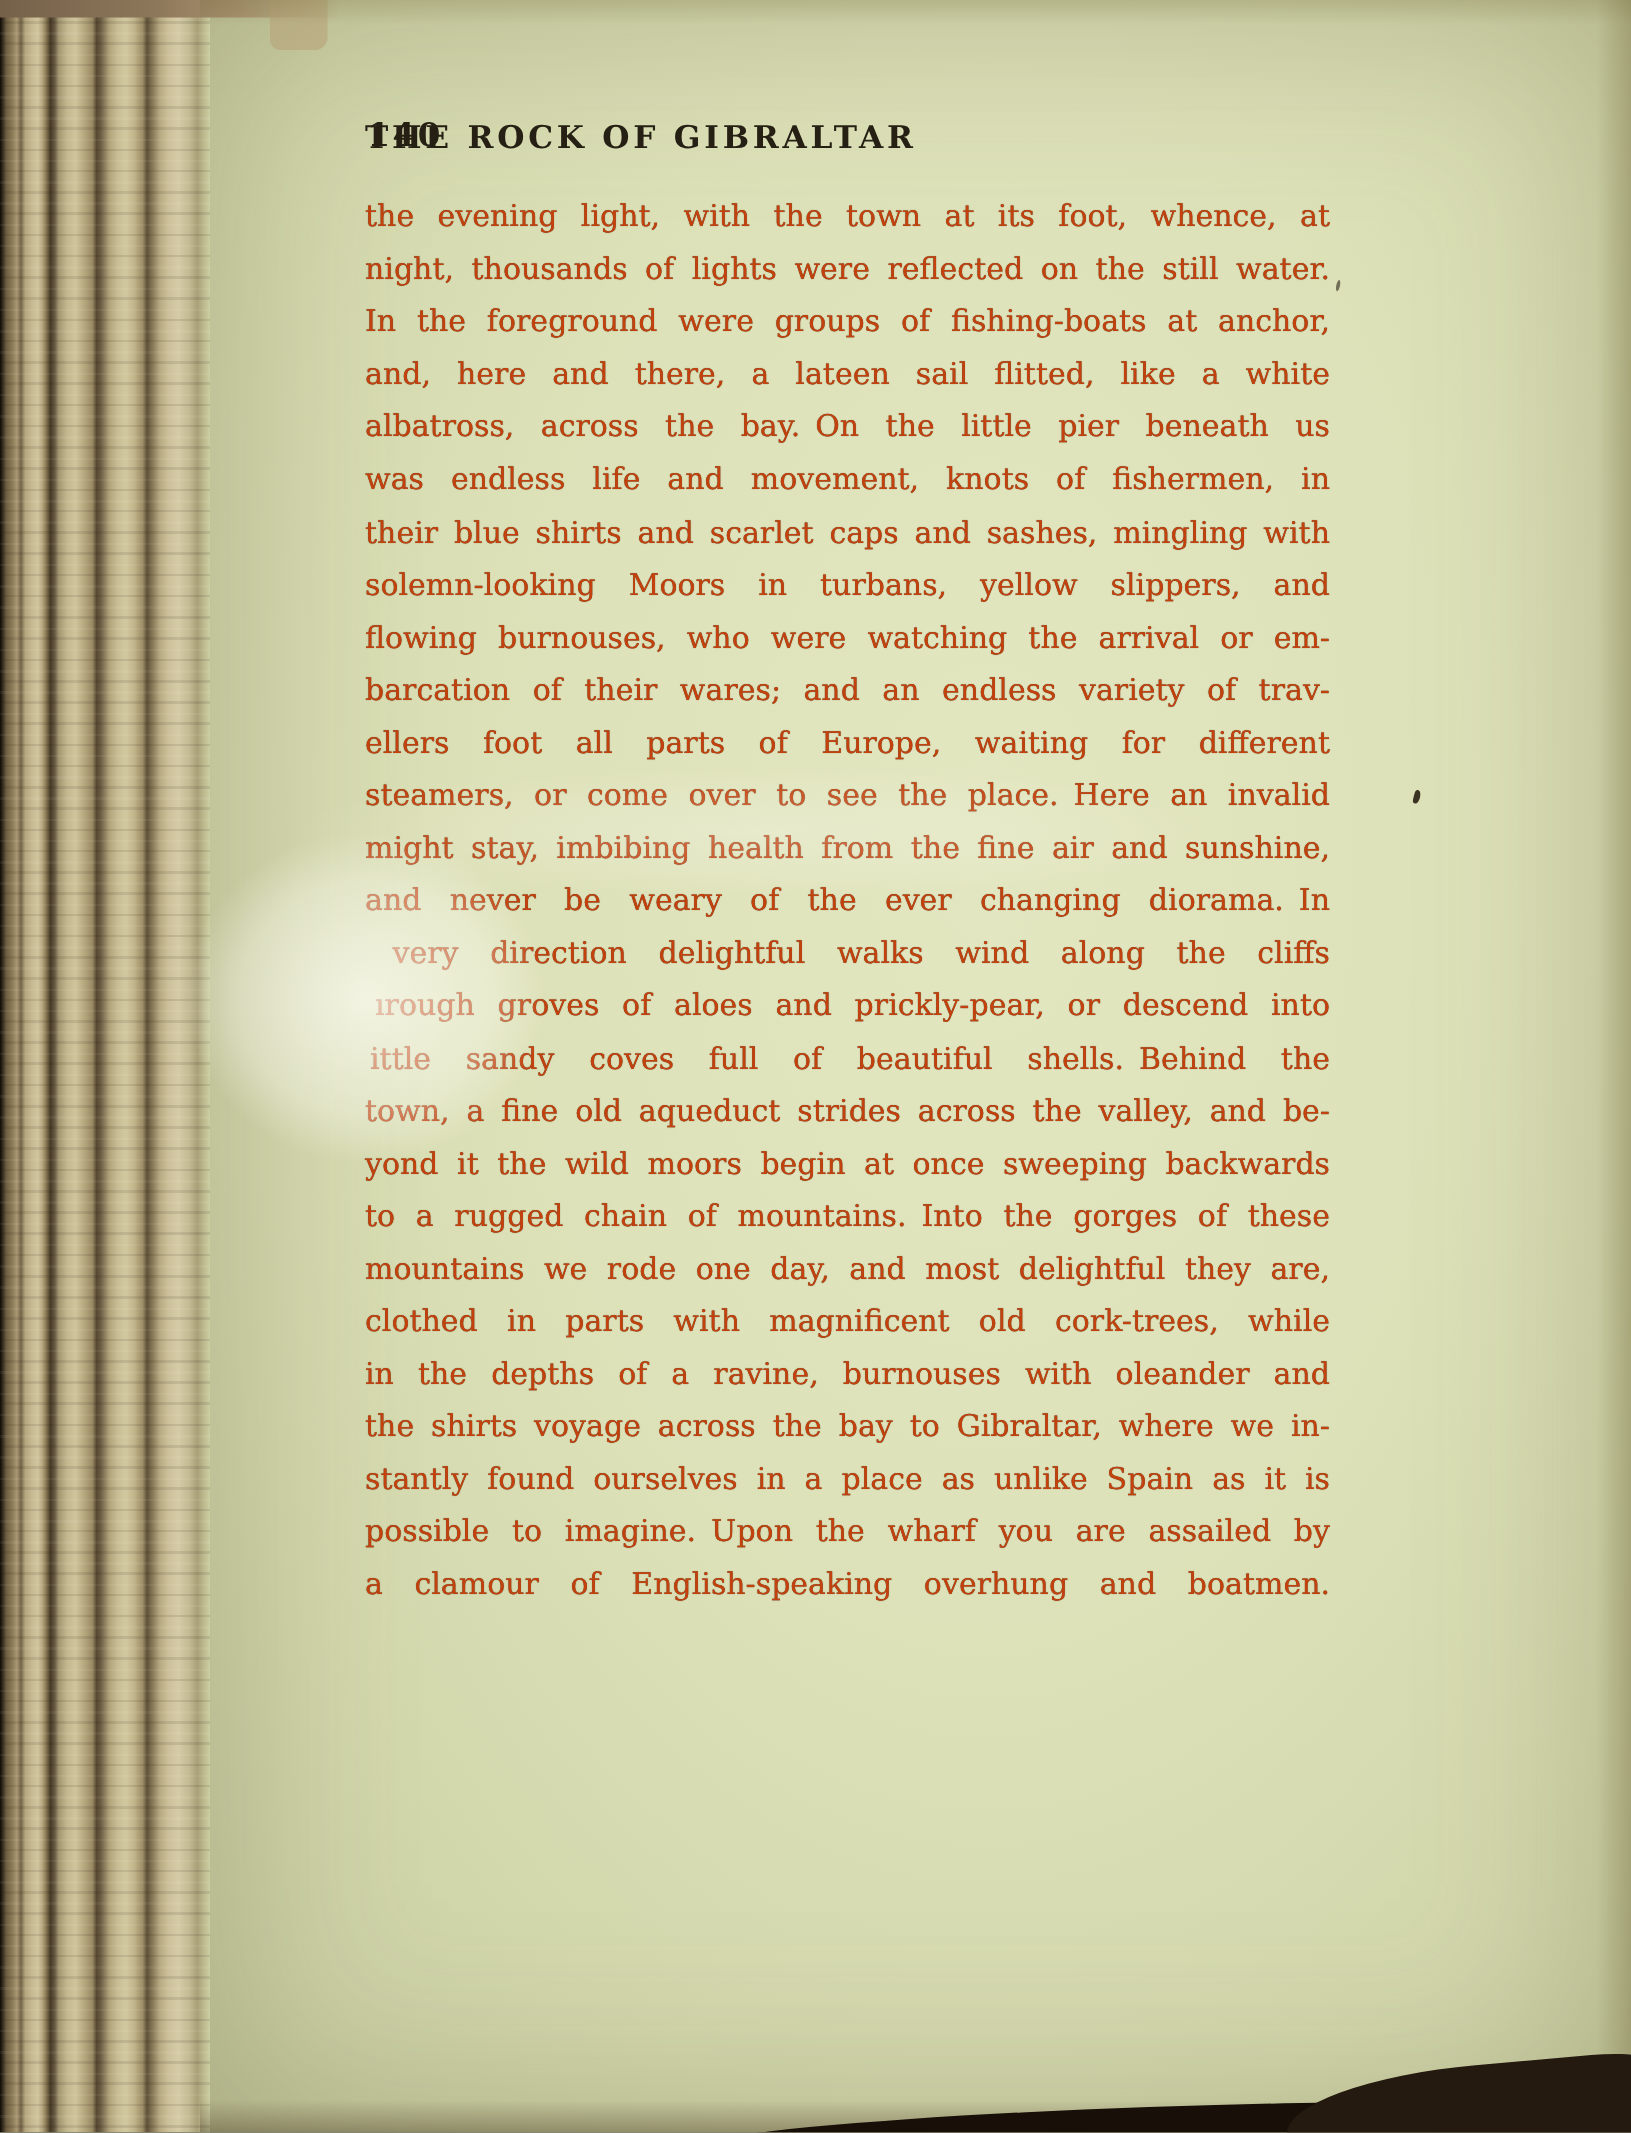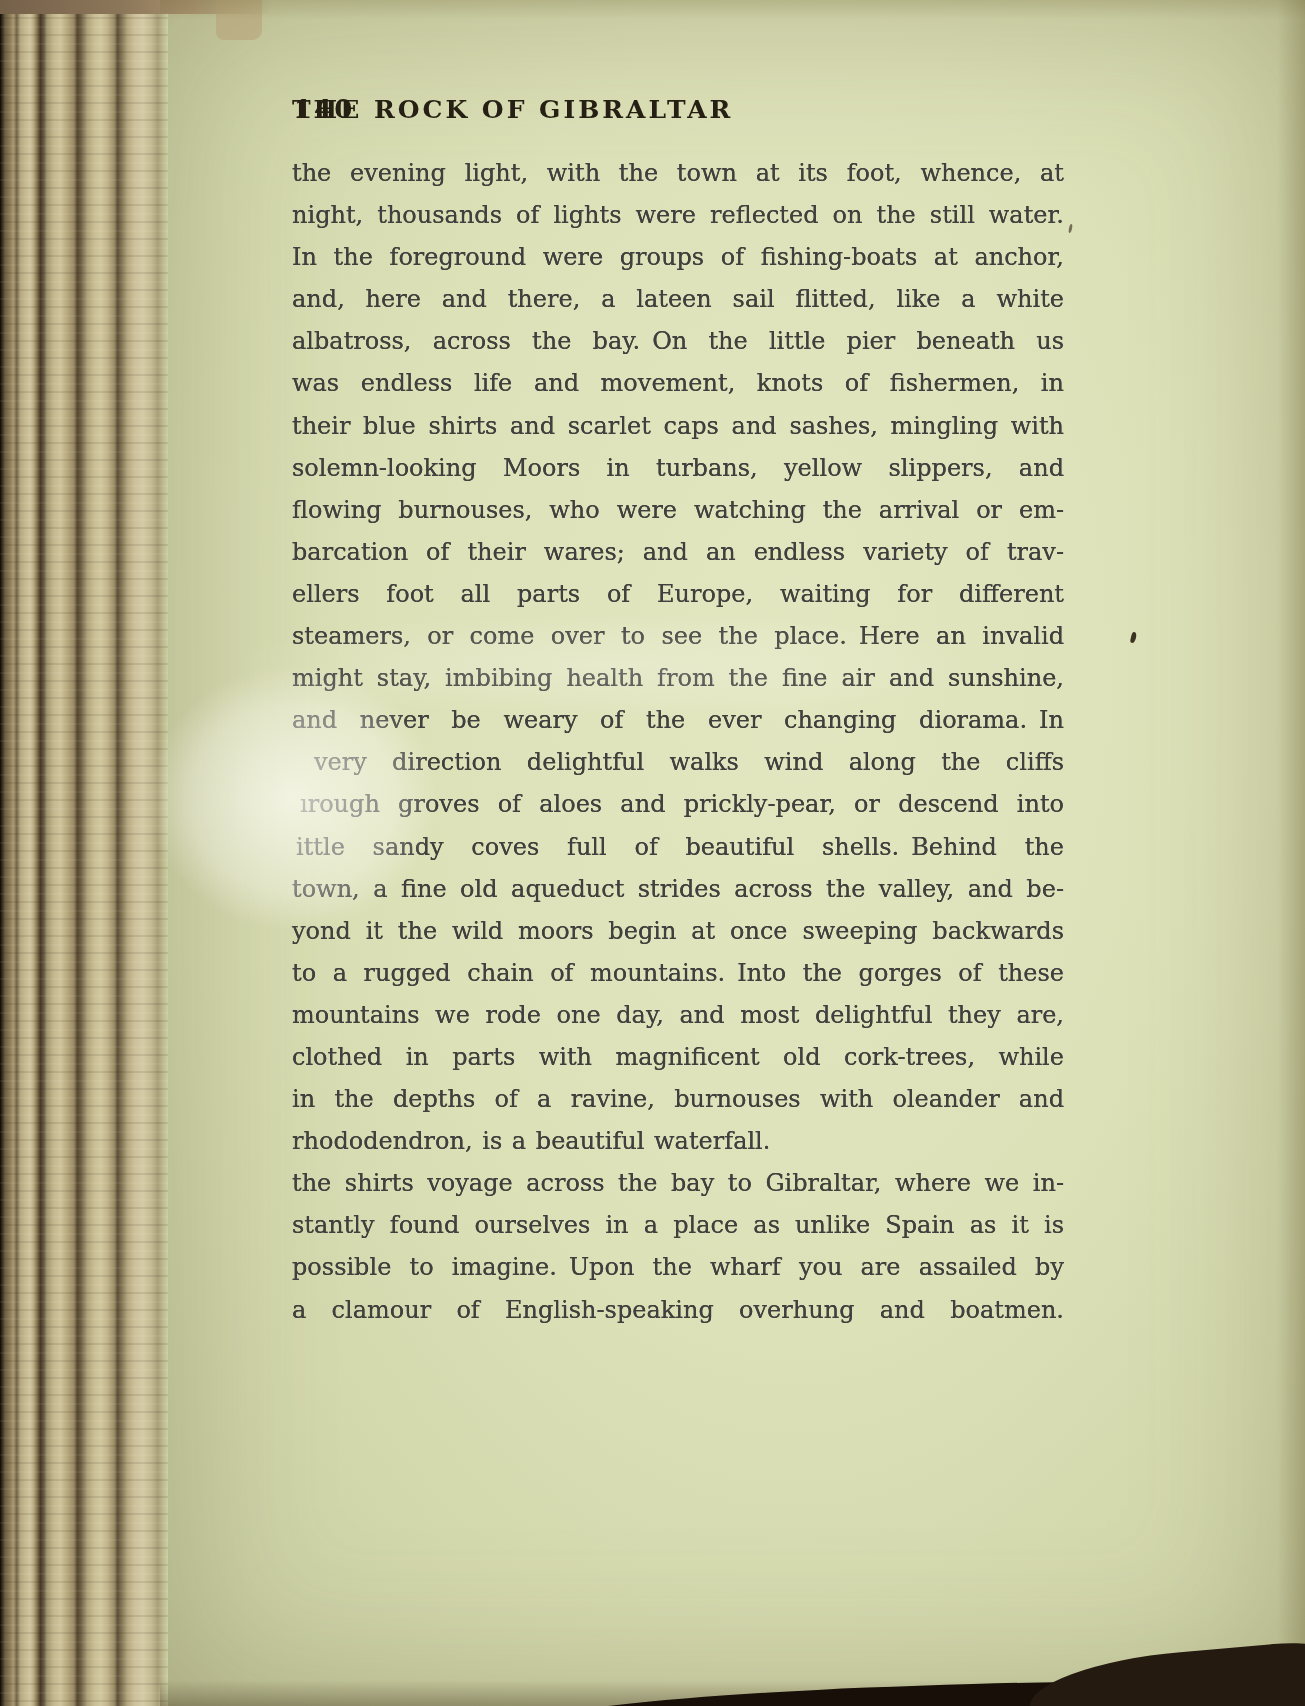--- a/index.html
+++ b/index.html
@@ -65,21 +65,21 @@
     background:linear-gradient(0deg, rgba(60,45,25,0.35), rgba(60,45,25,0)); }
   
   .header { position:absolute; top:94px; left:292px; width:772px; height:36px;
     color:#262014; }
   .pageno { position:absolute; left:2px; top:0; font-size:26px; font-weight:bold;
     letter-spacing:2px; }
   .running-title { font-size:25px; font-weight:bold;
     letter-spacing:3px; padding-top:1px; }
   
   .text-block { position:absolute; top:152px; left:292px; width:772px;
-    color:#404040; text-shadow:0 0 0.6px rgba(43,37,23,0.85); }
+    color:#c2410c; text-shadow:0 0 0.6px rgba(43,37,23,0.85); }
   .line { height:42.1px; line-height:42.1px; font-size:24px;
     word-spacing:2px; white-space:normal; overflow:visible; }
   .line.j { text-align:justify; text-align-last:justify; }
   .speck { position:absolute; background:#3a3322; }
   .speck.s1 { left:1131px; top:632px; width:5px; height:11px;
     border-radius:45% 60% 60% 40%; transform:rotate(14deg); }
   .speck.s2 { left:1069px; top:224px; width:3px; height:9px;
     border-radius:50%; transform:rotate(12deg); opacity:.65; }
 </style>
 </head>
@@ -116,21 +116,20 @@
       <div class="line j">and never be weary of the ever changing diorama. In</div>
       <div class="line j" style="padding-left: 22px;">very direction delightful walks wind along the cliffs</div>
       <div class="line j" style="padding-left: 8px;">ırough groves of aloes and prickly-pear, or descend into</div>
       <div class="line j" style="padding-left: 4px;">ittle sandy coves full of beautiful shells. Behind the</div>
       <div class="line j">town, a fine old aqueduct strides across the valley, and be-</div>
       <div class="line j">yond it the wild moors begin at once sweeping backwards</div>
       <div class="line j">to a rugged chain of mountains. Into the gorges of these</div>
       <div class="line j">mountains we rode one day, and most delightful they are,</div>
       <div class="line j">clothed in parts with magnificent old cork-trees, while</div>
       <div class="line j">in the depths of a ravine, burnouses with oleander and</div>
-      <div class="line">rhododendron, is a beautiful waterfall.</div>
       <div class="line j">the shirts voyage across the bay to Gibraltar, where we in-</div>
       <div class="line j">stantly found ourselves in a place as unlike Spain as it is</div>
       <div class="line j">possible to imagine. Upon the wharf you are assailed by</div>
       <div class="line j">a clamour of English-speaking overhung and boatmen.</div>
     </div>
 
   <div class="glare-band"></div>
   <div class="glare-left"></div>
 
   <div class="speck s1"></div>

